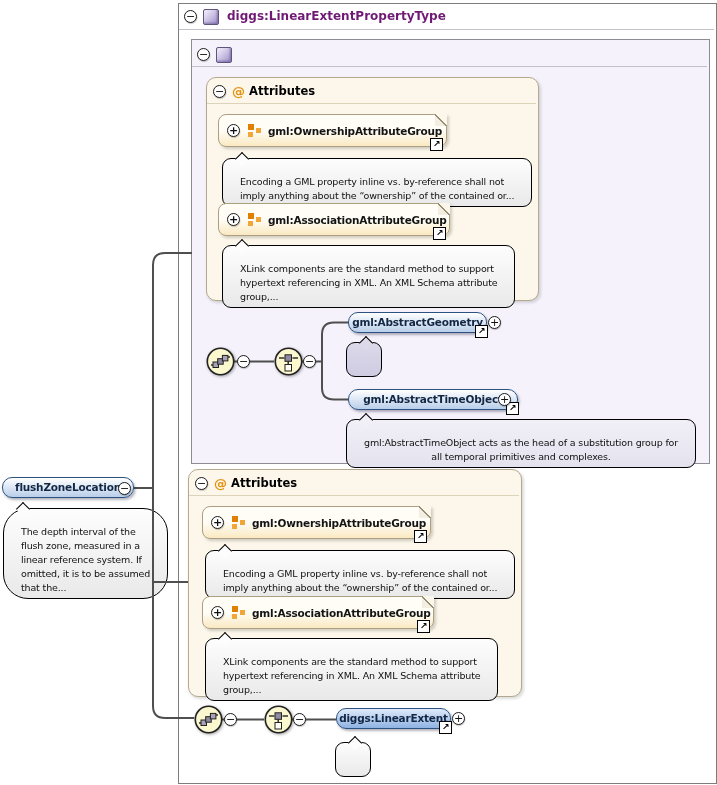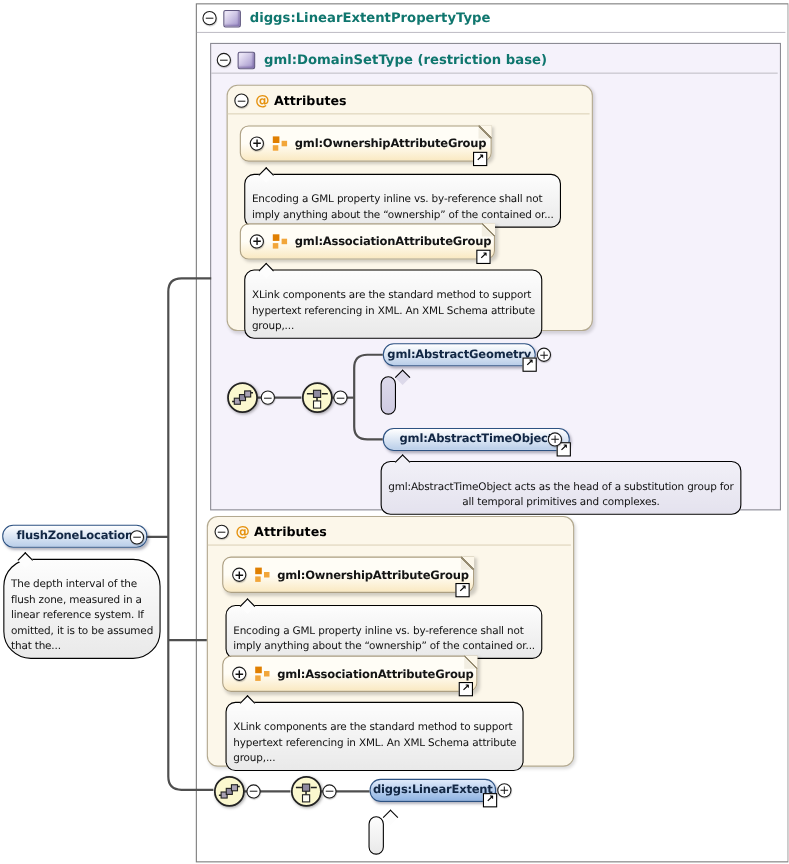--- a/index.html
+++ b/index.html
@@ -9,21 +9,21 @@
     background:#fff;
   }
   
   .frame{position:absolute;background:#fff;border:1px solid #7d7d7d;}
   .basebox{position:absolute;background:#f5f2fb;border:1px solid #8c8c94;}
   .section{position:absolute;background:#fcf7ea;border:1px solid #b3a98f;border-radius:10px;
            box-shadow:1.5px 2px 3px rgba(0,0,0,.14);}
   .sep{position:absolute;height:1px;background:#c2c0c8;z-index:2;}
   .sep.cream{background:#ddd3ba;}
   
-  .hdr-title{position:absolute;font-weight:bold;font-size:12px;color:#0f766e;white-space:nowrap;z-index:3;}
+  .hdr-title{position:absolute;font-weight:bold;font-size:12px;color:#701a75;white-space:nowrap;z-index:3;}
   .sec-title{position:absolute;font-weight:bold;font-size:11.5px;color:#000;white-space:nowrap;z-index:3;}
   .at{position:absolute;font-weight:bold;font-size:13px;color:#e5920f;z-index:3;line-height:13px;}
   .tysq{position:absolute;width:14px;height:14px;border:1px solid #5e557e;border-radius:2px;z-index:3;
         background:linear-gradient(135deg,#e9e3f5 15%,#a79ace 90%);
         box-shadow:inset -1.5px -1.5px 1.5px rgba(94,73,140,.45);}
   
   .mc{position:absolute;width:13px;height:13px;border:1px solid #1c1c1c;border-radius:50%;
       background:#fff;z-index:5;text-align:center;font-size:11px;line-height:11.5px;color:#111;
       box-shadow:.5px 1px 1px rgba(0,0,0,.22);box-sizing:border-box;}
   .mc.inline{position:static;flex:0 0 13px;}
@@ -47,21 +47,21 @@
   .pill{position:absolute;height:21px;box-sizing:border-box;border:1.4px solid #2d5282;border-radius:10px;
         background:linear-gradient(#ffffff,#b9cee9);z-index:5;
         font-weight:bold;font-size:10.5px;letter-spacing:-.2px;color:#122744;
         text-align:center;line-height:18px;white-space:nowrap;
         box-shadow:1.5px 2px 2.5px rgba(40,40,70,.35);}
   .pill.hl{background:linear-gradient(#dfeafa,#8fb3e2);}
   
   .bubble{position:absolute;border:1px solid #000;border-radius:9px;z-index:3;
           background:linear-gradient(#fdfdfd,#e9e9e9);
           font-size:9.5px;letter-spacing:-.15px;line-height:14px;color:#101010;
-          padding:2px 6px 3px;white-space:pre-line;}
+          padding:2px 17px 3px;white-space:pre-line;}
   .bubble .ptr{position:absolute;top:-5.5px;left:14px;width:9px;height:9px;background:#fdfdfd;
                border-left:1px solid #000;border-top:1px solid #000;transform:rotate(45deg);}
   .bubble.purple{background:linear-gradient(#dcd9ea,#cfcbe2);}
   .bubble.purple .ptr{background:#dcd9ea;}
   .bubble.lav{background:linear-gradient(#f1f0f7,#e4e2ee);text-align:center;}
   .bubble.lav .ptr{background:#f1f0f7;}
   
   .gcircle{position:absolute;width:29px;height:29px;z-index:5;}
   .gcircle svg{filter:drop-shadow(1px 1.5px 1.5px rgba(0,0,0,.35));}
   
@@ -74,21 +74,20 @@
 
   <div class="frame" style="left:178px;top:3px;width:537px;height:779px;"></div>
   <div class="mc" style="left:184px;top:10px;">−</div>
   <div class="tysq" style="left:203px;top:9px;"></div>
   <div class="hdr-title" style="left:227px;top:9px;">diggs:LinearExtentPropertyType</div>
   <div class="sep" style="left:179px;top:29px;width:535px;"></div>
 
   <div class="basebox" style="left:191px;top:39px;width:517px;height:423px;"></div>
   <div class="mc" style="left:197px;top:48px;">−</div>
   <div class="tysq" style="left:216px;top:47px;"></div>
-  <div class="hdr-title" style="left:240px;top:47px;">gml:DomainSetType (restriction base)</div>
   <div class="sep" style="left:192px;top:66px;width:515px;"></div>
 
   <div class="section" style="left:206px;top:77px;width:331px;height:222px;"></div>
   <div class="mc" style="left:213px;top:85px;">−</div>
   <div class="at" style="left:232px;top:85px;">@</div>
   <div class="sec-title" style="left:249px;top:84px;">Attributes</div>
   <div class="sep cream" style="left:207px;top:103px;width:329px;"></div>
 
   <div class="agroup" style="left:218px;top:114px;width:229px;height:33px;">
     <div class="mc inline">+</div>

